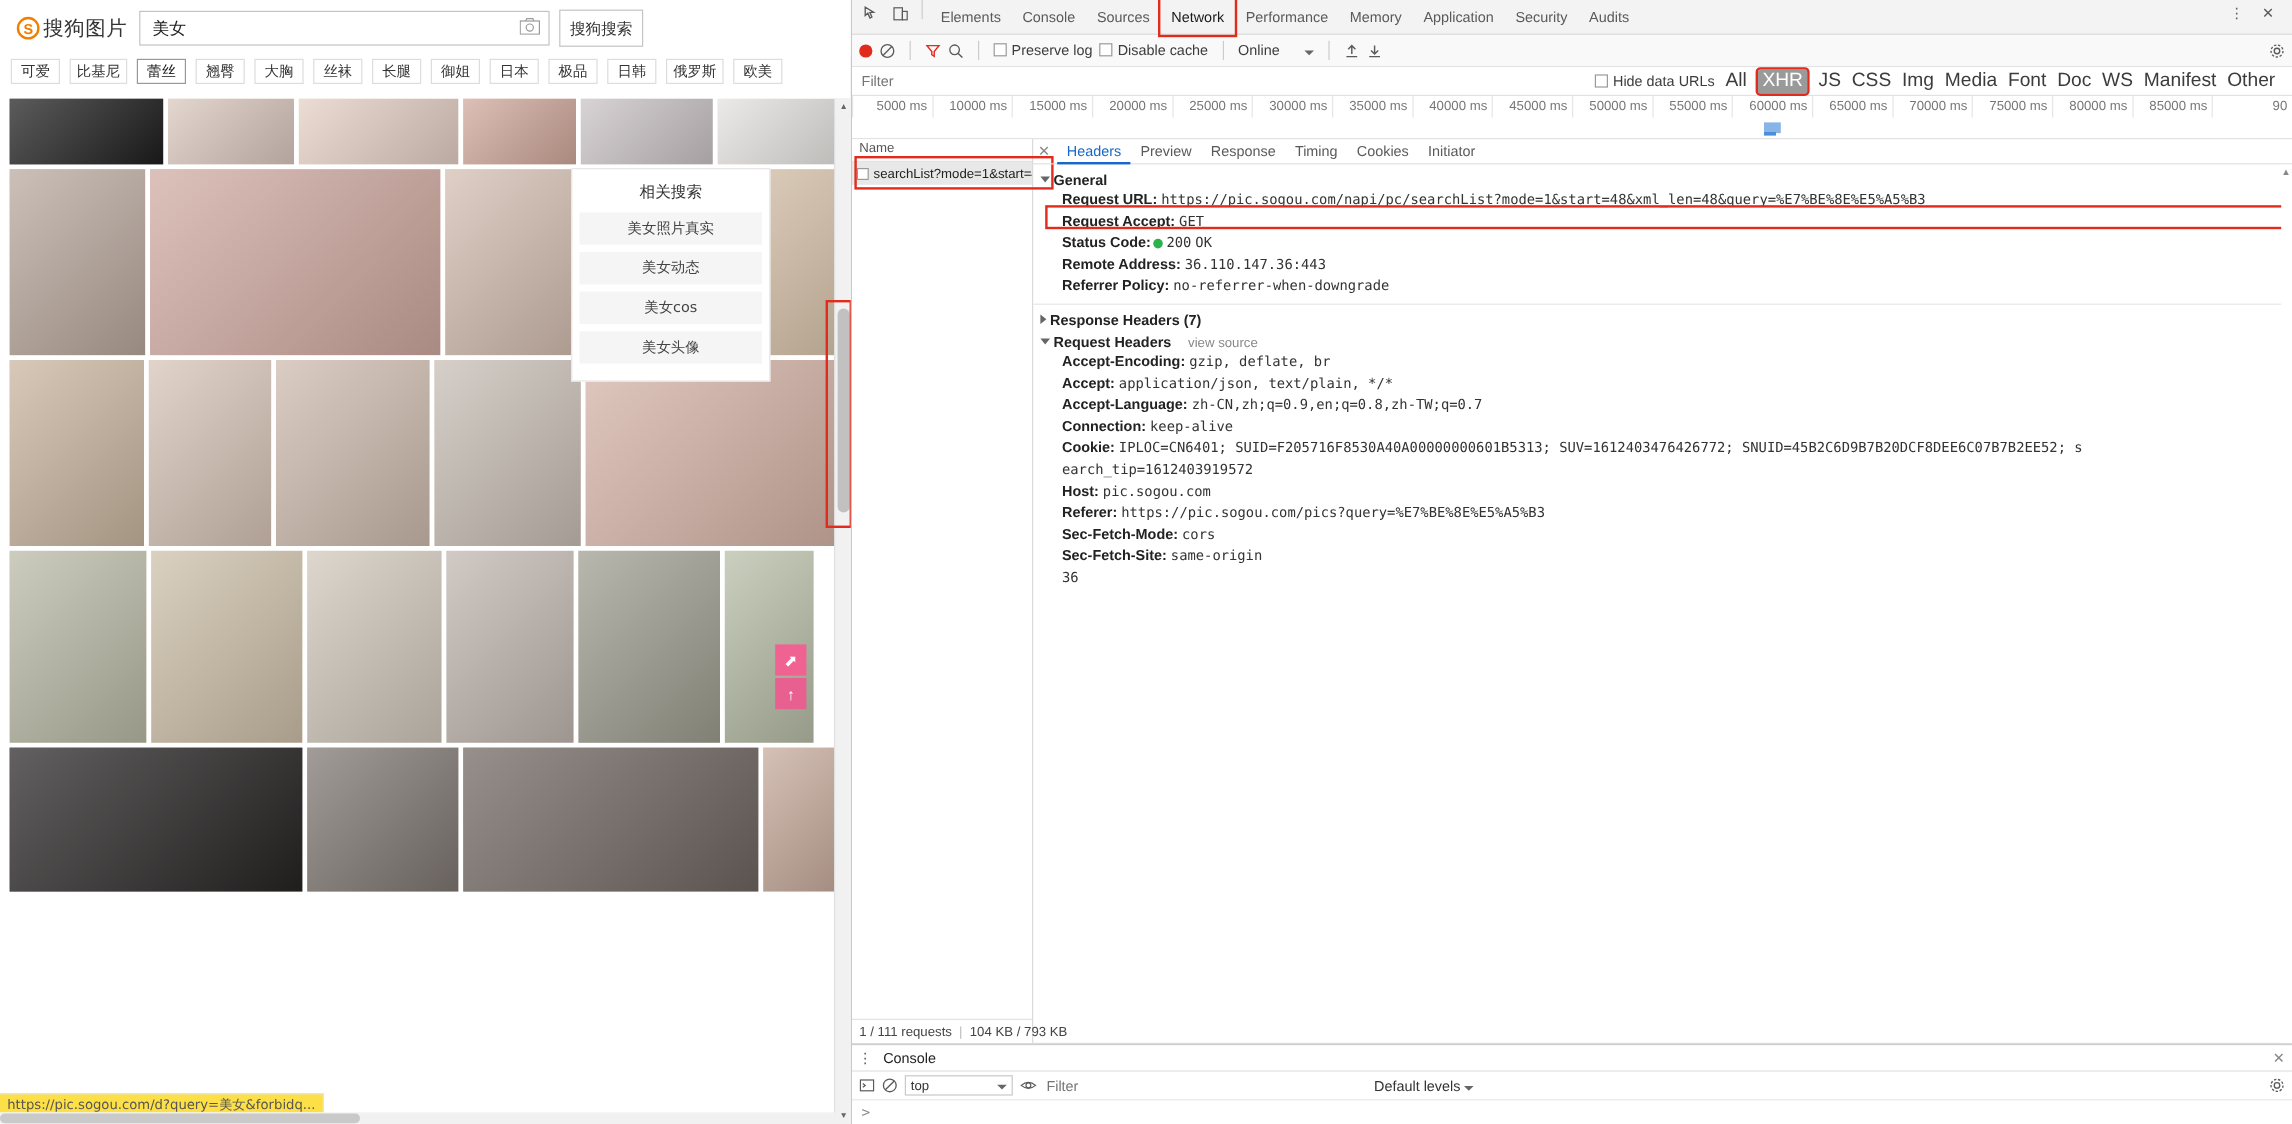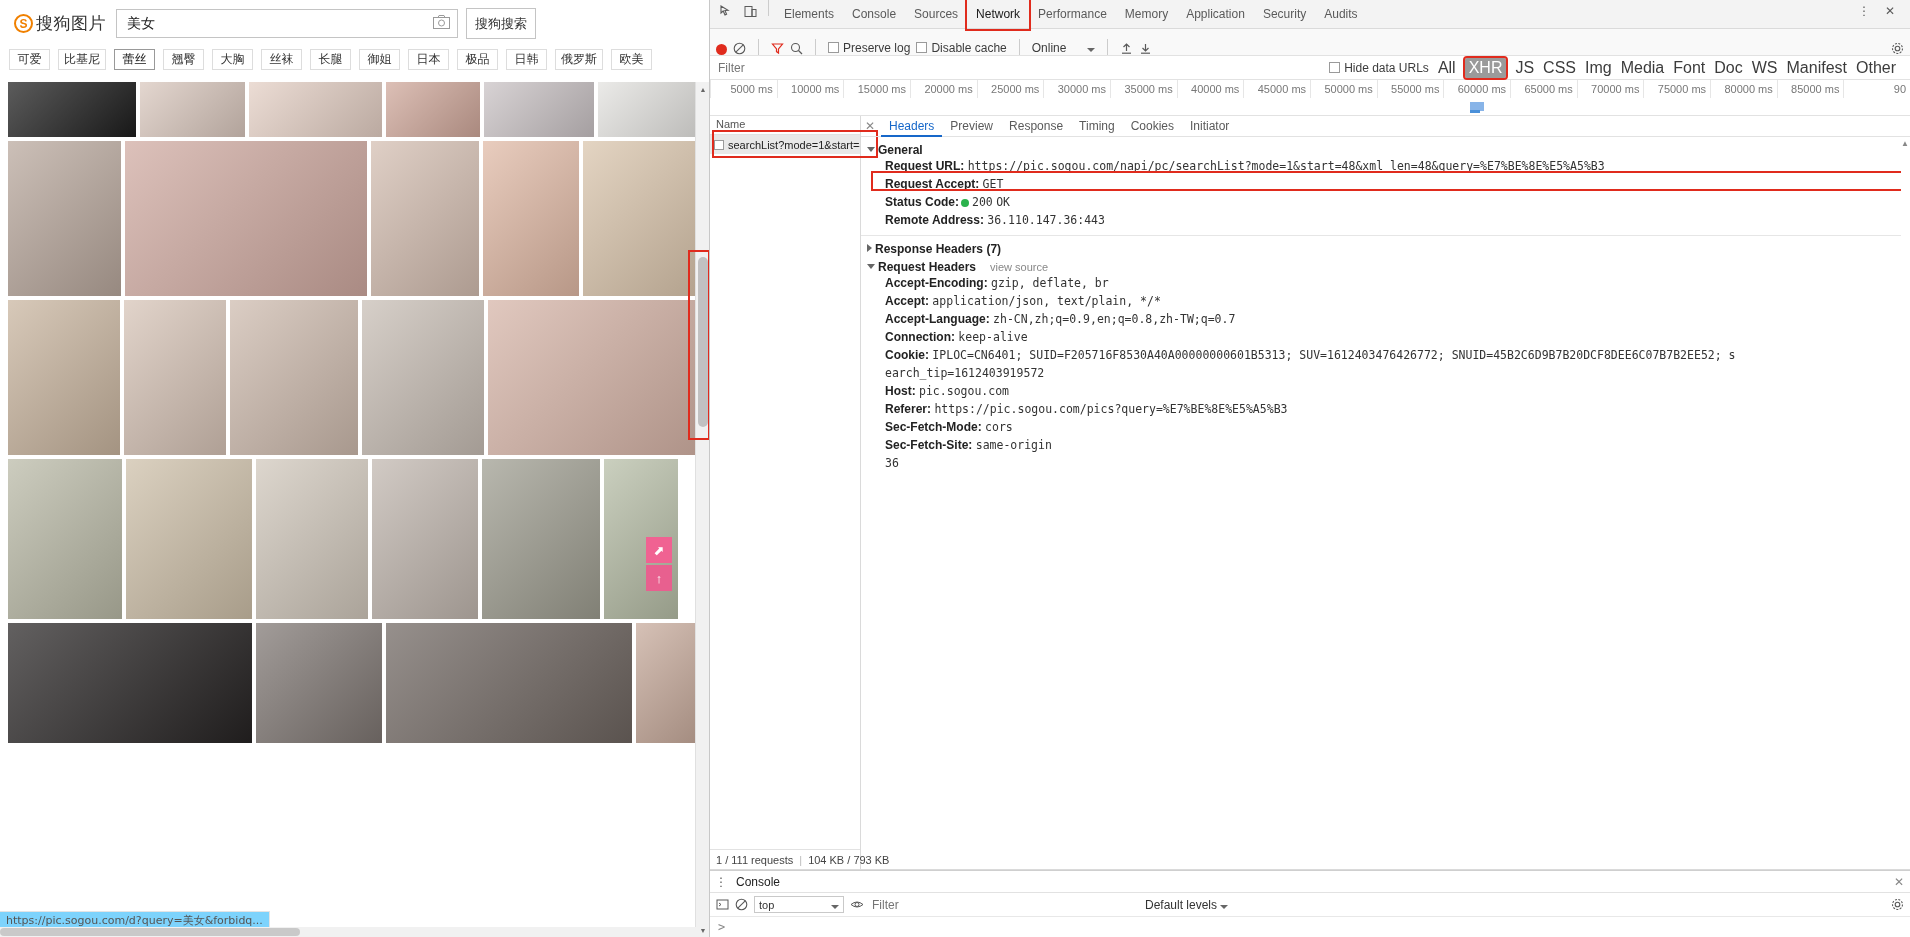--- a/index.html
+++ b/index.html
@@ -63,21 +63,21 @@
                         background:#c1c1c1; border-radius:5px; }
   .page-scroll .arrow { position:absolute; left:0; width:14px; height:14px; background:#f1f1f1;
                         display:flex; align-items:center; justify-content:center; font-size:7px;
                         color:#666; }
   .page-scroll .arrow.up { top:0; }
   .page-scroll .arrow.down { bottom:0; }
   .hscroll { position:absolute; left:0; bottom:0; width:696px; height:10px; background:#f1f1f1; }
   .hscroll .thumb { position:absolute; left:0; top:1px; width:300px; height:8px;
                     background:#c9c9c9; border-radius:4px; }
   .status-url { position:absolute; left:0; bottom:10px; height:16px; padding:1px 6px 0;
-                background:#7dd3fc; border-top:1px solid #e4e4e4; border-right:1px solid #e4e4e4;
+                background:#fde047; border-top:1px solid #e4e4e4; border-right:1px solid #e4e4e4;
                 font-size:11px; color:#555; font-family:"DejaVu Sans", sans-serif; white-space:nowrap; }
 
   
   .hl-scroll { position:absolute; left:688px; top:250px; width:22px; height:190px;
                border:2px solid #e02b1d; z-index:8; }
 
   
   .devtools { width:1200px; height:937px; background:#fff; display:flex; flex-direction:column;
               font-family:"Liberation Sans", sans-serif; font-size:12px; color:#333; }
 
@@ -86,21 +86,21 @@
   .dt-icnbtn { width:24px; height:22px; display:flex; align-items:center; justify-content:center;
                cursor:pointer; color:#5a5a5a; }
   .dt-sep { width:1px; height:16px; background:#ccc; margin:0 6px; }
   .dt-tabs { display:flex; align-items:center; height:29px; }
   .dt-tab { padding:0 9px; height:29px; line-height:29px; font-size:12px; color:#5a5a5a;
             cursor:pointer; white-space:nowrap; }
   .dt-tab.selected { color:#1a1a1a; position:relative; }
   .dt-tab.hl { outline:2px solid #e02b1d; }
   .dt-toolbar-right { margin-left:auto; display:flex; align-items:center; gap:2px; padding-right:4px; }
 
-  .net-toolbar { height:27px; display:flex; align-items:flex-end; padding:0 6px;
+  .net-toolbar { height:27px; display:flex; align-items:center; padding:0 6px;
                  border-bottom:1px solid #e2e2e2; background:#f9f9f9; gap:6px; }
   .rec-dot { width:11px; height:11px; border-radius:50%; background:#e02b1d; cursor:pointer; }
   .clear-ic, .funnel-ic, .search-ic, .up-ic, .down-ic, .gear-ic, .more-ic, .close-ic, .eye-ic {
       display:inline-flex; align-items:center; justify-content:center; cursor:pointer; color:#5a5a5a; }
   .cbx { width:11px; height:11px; border:1px solid #9a9a9a; background:#fff; display:inline-block;
          vertical-align:-1px; margin-right:4px; }
   .tb-label { font-size:12px; color:#3c3c3c; white-space:nowrap; cursor:pointer; }
   .online-sel { display:flex; align-items:center; gap:3px; font-size:12px; color:#3c3c3c;
                 cursor:pointer; white-space:nowrap; }
   .caret { width:0; height:0; border-left:4px solid transparent; border-right:4px solid transparent;
@@ -248,20 +248,27 @@
         <div class="ph" style="width:118px;height:160px;background:#9d9c8f"></div>
         <div class="ph" style="width:74px;height:160px;background:#b6bda6"></div>
       </div>
       <div class="row">
         <div class="ph" style="width:244px;height:120px;background:#262323"></div>
         <div class="ph" style="width:126px;height:120px;background:#7e7672"></div>
         <div class="ph" style="width:246px;height:120px;background:#6e6560"></div>
         <div class="ph" style="width:68px;height:120px;background:#c6a99a"></div>
       </div>
 
+      <div class="related">
+        <div class="related-title">相关搜索</div>
+        <div class="related-item">美女照片真实</div>
+        <div class="related-item">美女动态</div>
+        <div class="related-item">美女cos</div>
+        <div class="related-item">美女头像</div>
+      </div>
 
       <div class="float-btns">
         <div class="float-btn">⬈</div>
         <div class="float-btn alt">↑</div>
       </div>
     </div>
 
     <div class="page-scroll">
       <div class="arrow up">▲</div>
       <div class="thumb"></div>
@@ -429,20 +436,21 @@
           <div class="dtab">Initiator</div>
         </div>
 
         <div class="detail-body">
           <div class="sect">
             <div class="sect-title"><span class="tri open"></span><span>General</span></div>
             <div class="kv"><span class="k">Request URL:</span> <span class="v">https://pic.sogou.com/napi/pc/searchList?mode=1&amp;start=48&amp;xml_len=48&amp;query=%E7%BE%8E%E5%A5%B3</span></div>
             <div class="kv"><span class="k">Request Accept:</span> <span class="v">GET</span></div>
             <div class="kv"><span class="k">Status Code:</span><span class="dot-green"></span><span class="v">200</span> <span class="v">OK</span></div>
             <div class="kv"><span class="k">Remote Address:</span> <span class="v">36.110.147.36:443</span></div>
+            <div class="kv"><span class="k">Referrer Policy:</span> <span class="v">no-referrer-when-downgrade</span></div>
           </div>
 
           <div class="hr"></div>
 
           <div class="sect">
             <div class="sect-title"><span class="tri"></span><span>Response Headers (7)</span></div>
           </div>
 
           <div class="sect">
             <div class="sect-title"><span class="tri open"></span><span>Request Headers</span><span class="viewsource">view source</span></div>

